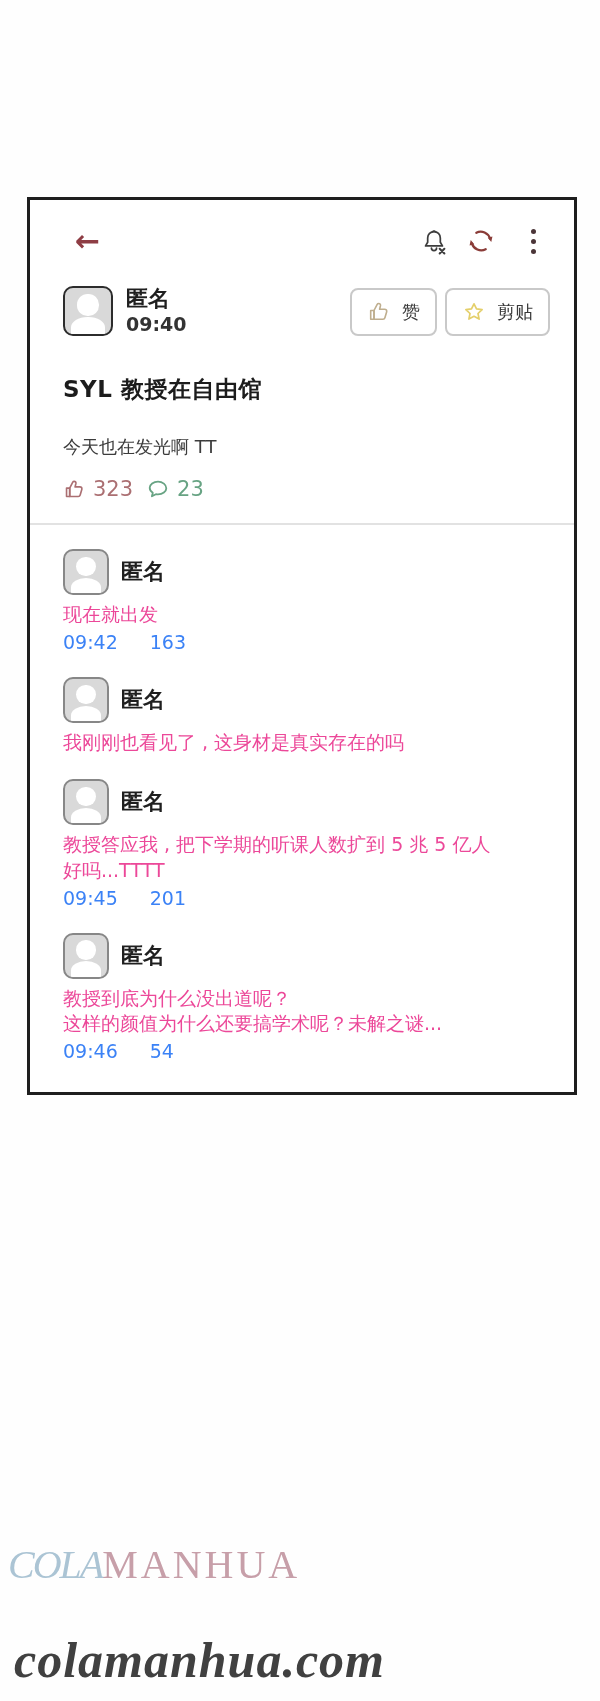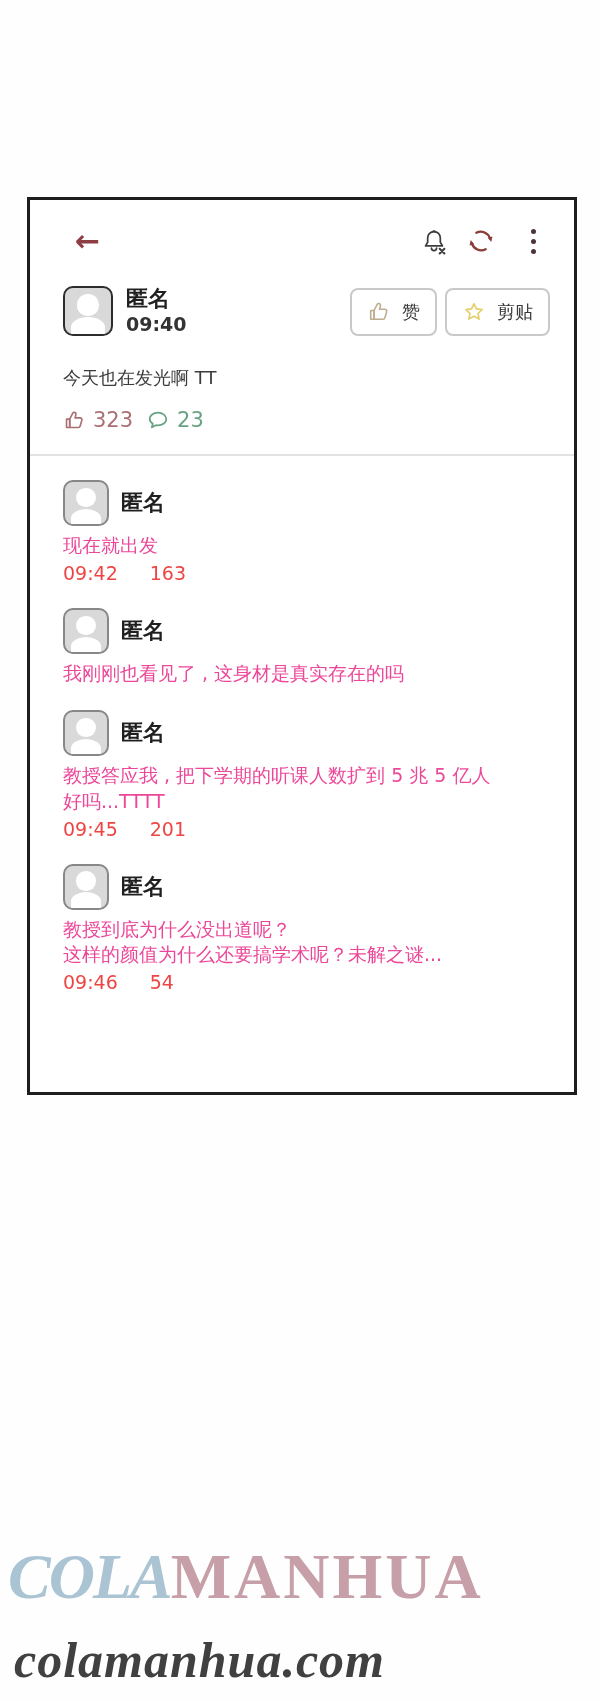--- a/index.html
+++ b/index.html
@@ -49,25 +49,25 @@
   .post-stats{margin-top:18px;display:flex;align-items:flex-start;font-size:21px;}
   .stat-like{color:#ab6f72;display:flex;align-items:center;gap:7px;}
   .stat-comment{color:#67a383;display:flex;align-items:center;gap:7px;margin-left:13px;}
   .divider{height:2px;background:#e2e2e2;margin:22px -24px 0 -33px;}
   
   .comments{padding-top:24px;}
   .comment{margin-bottom:24px;}
   .comment-header{display:flex;align-items:center;}
   .comment-author{margin-left:12px;font-size:22px;font-weight:bold;color:#1f1f1f;}
   .comment-text{margin-top:7px;font-size:19px;line-height:1.35;color:#ec4899;white-space:pre-line;}
-  .comment-meta{margin-top:3px;display:flex;gap:32px;font-size:19px;color:#ef4444;}
+  .comment-meta{margin-top:3px;display:flex;gap:32px;font-size:19px;color:#3b82f6;}
   
   .watermark{position:absolute;left:8px;top:1545px;
-    font-family:"Liberation Serif","DejaVu Serif",serif;font-weight:bold;
-    font-size:64px;line-height:1;letter-spacing:1px;white-space:nowrap;}
+    font-family:"Liberation Serif","DejaVu Serif",serif;font-weight:normal;
+    font-size:40px;line-height:1;letter-spacing:1px;white-space:nowrap;}
   .wm-cola{color:#abc4d4;font-style:italic;letter-spacing:-2px;}
   .wm-manhua{color:#c79fa9;letter-spacing:3px;text-shadow:1px 1px 0 #fff;}
   .watermark2{position:absolute;left:14px;top:1635px;
     font-family:"Liberation Serif","DejaVu Serif",serif;font-weight:bold;font-style:italic;
     font-size:50px;line-height:1;color:#404040;letter-spacing:1px;}
 </style>
 </head>
 <body>
 
 <div class="card">
@@ -114,20 +114,21 @@
       </button>
       <button class="pill-btn">
         <svg width="24" height="24" viewBox="0 0 24 24" fill="none" stroke="#e4cf6a" stroke-width="1.7" stroke-linejoin="round">
           <path d="M12 3.8l2.5 5.1 5.6.7-4.1 3.9 1.1 5.6-5.1-2.8-5.1 2.8 1.1-5.6-4.1-3.9 5.6-.7z"></path>
         </svg>
         <span>剪贴</span>
       </button>
     </div>
   </div>
 
+  <div class="post-title">SYL 教授在自由馆</div>
   <div class="post-body">今天也在发光啊 TT</div>
 
   <div class="post-stats">
     <span class="stat-like">
       <svg width="23" height="23" viewBox="0 0 24 24" fill="none" stroke="#ab6f72" stroke-width="1.7" stroke-linejoin="round">
         <path d="M7 10.5 L10.2 4.4c.3-.6.9-.9 1.5-.9 1 0 1.8.8 1.8 1.8 0 .15-.02.3-.05.45L12.6 9.3h5.1c1.1 0 2 .9 2 2 0 .2-.03.4-.09.6l-1.7 5.9c-.25.9-1.05 1.5-1.95 1.5H7z"></path>
         <path d="M7 10.5H3.7V19.3H7z"></path>
       </svg>
       <span>323</span>
     </span>

